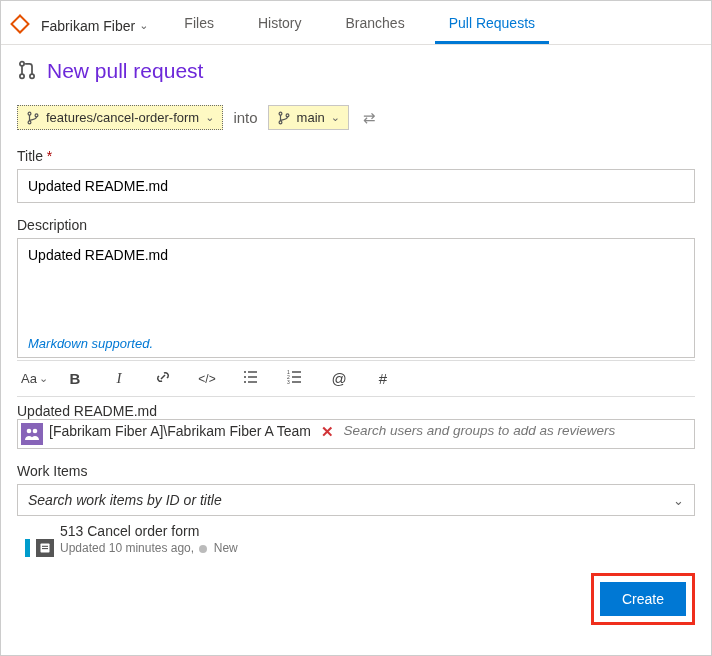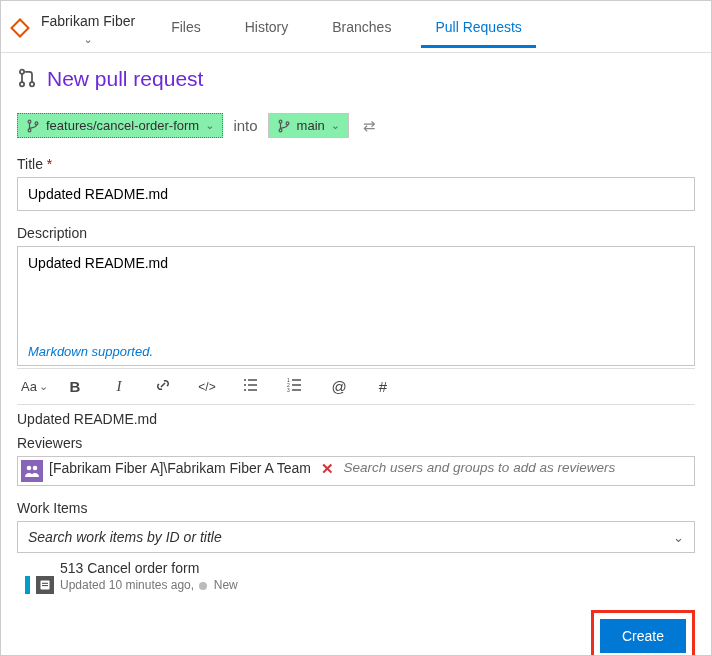--- a/index.html
+++ b/index.html
@@ -21,33 +21,33 @@
     border-bottom: 1px solid #e1dfdd;
   }
   .repo-icon {
     width: 14px; height: 14px;
     transform: rotate(45deg);
     background: #fff;
     border: 2px solid #e55100;
     display: inline-block;
     margin-right: 4px;
   }
-  .repo-name { font-weight: 400; display: flex; align-items: center; gap: 4px; padding: 6px 4px; flex-direction: column; }
+  .repo-name { font-weight: 400; display: flex; align-items: center; gap: 4px; padding: 6px 4px; }
   .chevron-down { font-size: 11px; color: #666; }
   .tabs { display: flex; gap: 16px; margin-left: 12px; }
   .tab { padding: 8px 14px 10px; color: #605e5c; cursor: pointer; font-size: 14px; }
   .tab.active { color: #0078d4; border-bottom: 3px solid #0078d4; font-weight: 400; }
   .content { padding: 14px 16px 10px 16px; }
   .page-title-row { display: flex; align-items: center; gap: 10px; margin-bottom: 22px; }
   .page-title { font-size: 21px; font-weight: 400; color: #6d28d9; }
   .pr-icon svg { width: 20px; height: 20px; }
   .branch-row { display: flex; align-items: center; gap: 10px; margin-bottom: 18px; }
   .branch-picker {
     display: flex; align-items: center; gap: 6px;
-    border: 1px solid #c8c6c4; padding: 4px 8px; background: #86efac;
+    border: 1px solid #c8c6c4; padding: 4px 8px; background: #fef9c3;
     font-size: 13px; cursor: pointer;
   }
   .branch-picker.dotted { border: 1px dotted #6b6b6b; }
   .branch-icon svg { width: 14px; height: 14px; display: block; }
   .into { color: #605e5c; font-size: 15px; }
   .swap-icon { color: #888; font-size: 15px; margin-left: 4px; }
   .field-label { font-size: 14px; color: #323130; margin-bottom: 5px; }
   .req { color: #a80000; }
   .text-input {
     width: 100%; border: 1px solid #c8c6c4; padding: 8px 10px;
@@ -211,21 +211,20 @@
           <text x="0" y="15" font-size="5">3</text>
           <rect x="5" y="12.3" width="9" height="1.4"></rect>
         </svg>
     </span>
     <span class="tb-btn">@</span>
     <span class="tb-btn">#</span>
   </div>
 
   <div class="preview-text">Updated README.md</div>
 
-  <div class="field-label reviewers-label">Reviewers</div>
   <div class="reviewers-box">
     <span class="avatar">
       <svg viewBox="0 0 16 16">
           <circle cx="5" cy="5" r="2.3"></circle>
           <circle cx="11" cy="5" r="2.3"></circle>
           <path d="M1 14c0-2.5 2-4 4-4s4 1.5 4 4z"></path>
           <path d="M7 14c0-2.5 2-4 4-4s4 1.5 4 4z"></path>
         </svg>
     </span>
     <span class="reviewer-name">[Fabrikam Fiber A]\Fabrikam Fiber A Team</span>

